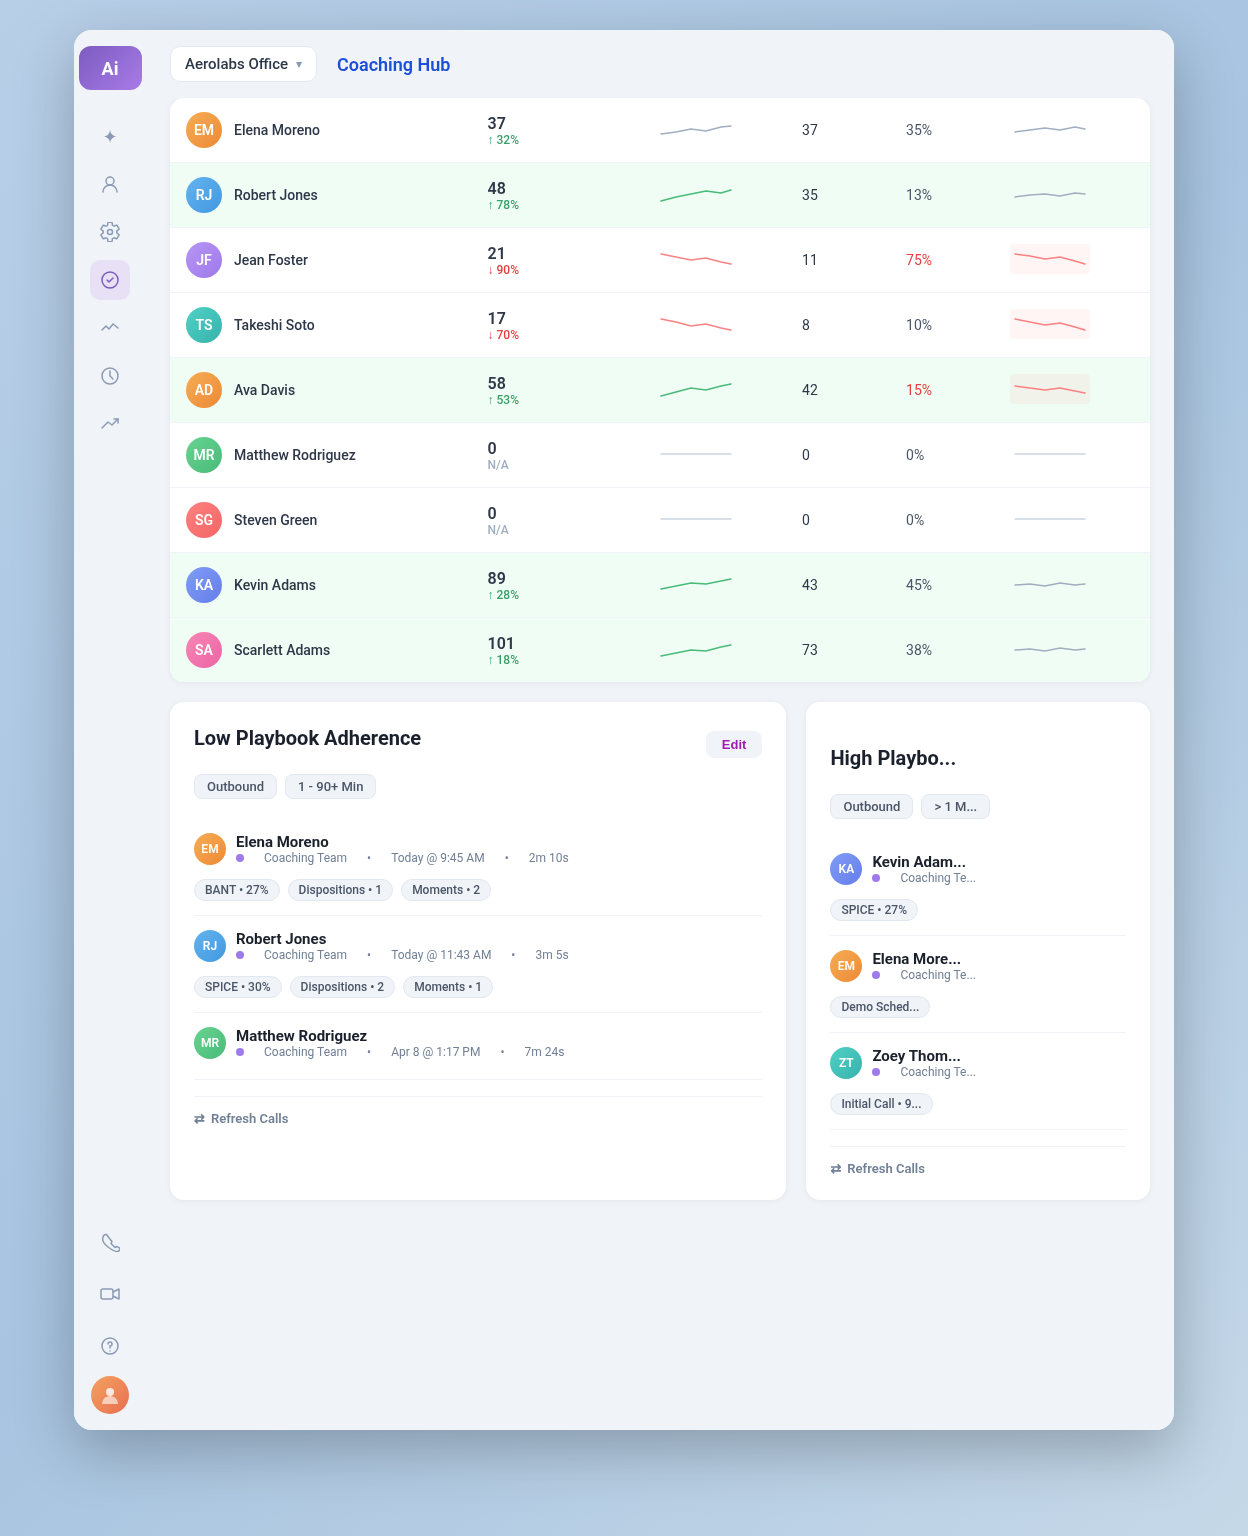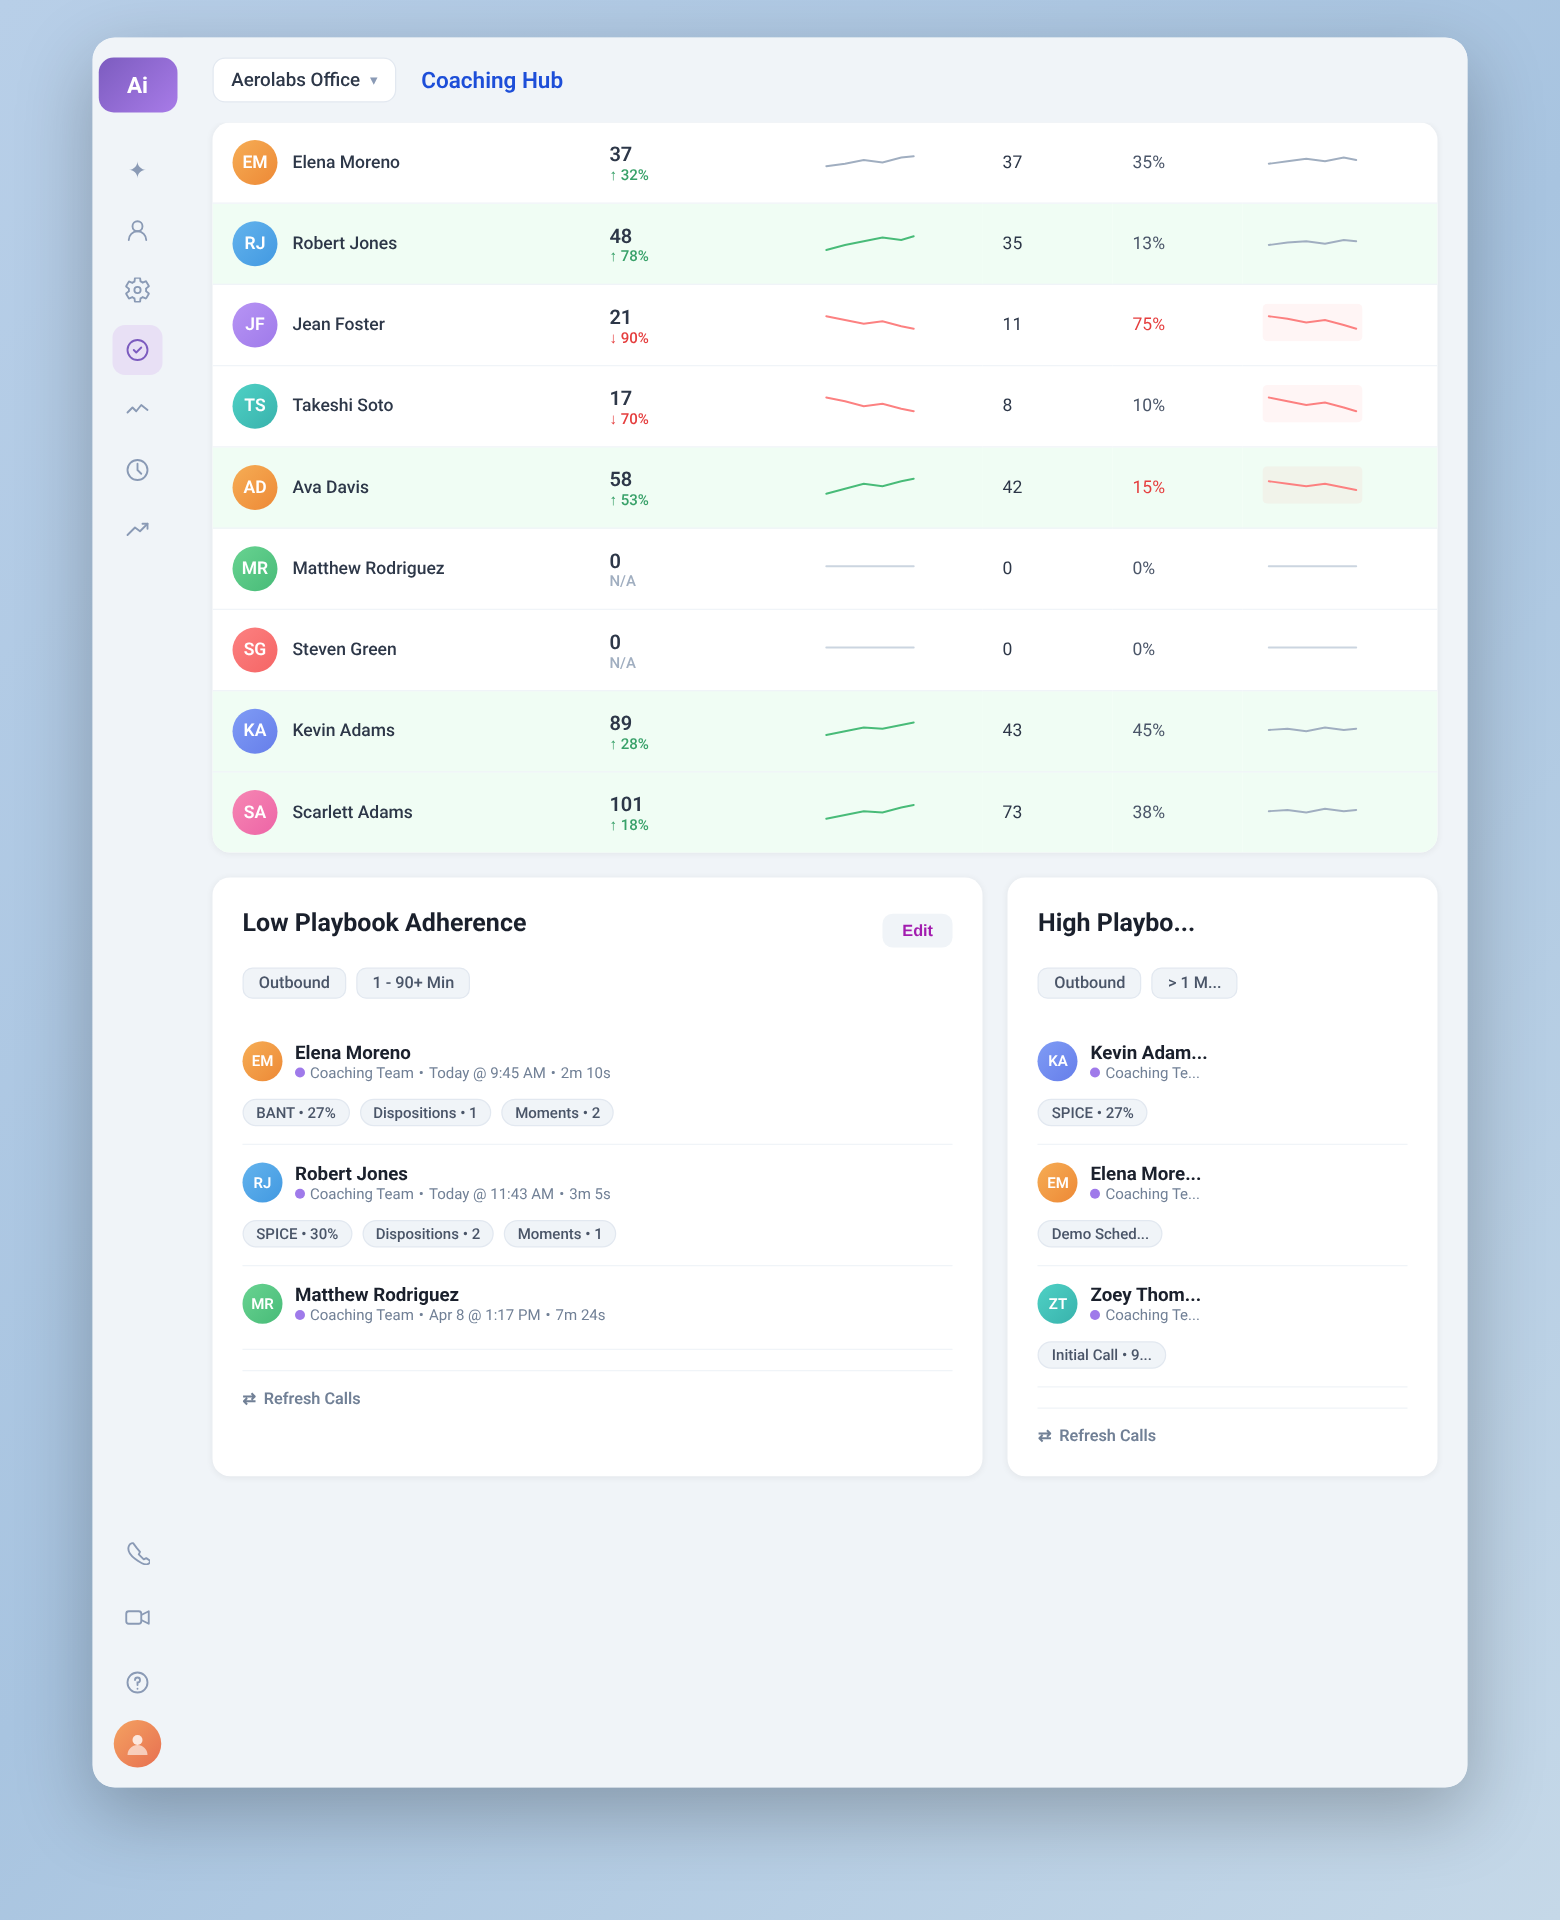--- a/index.html
+++ b/index.html
@@ -276,21 +276,21 @@
     .call-name {
       font-size: 15px;
       font-weight: 700;
       color: #1a202c;
     }
     .call-meta {
       font-size: 12px;
       color: #718096;
       display: flex;
       align-items: center;
-      gap: 4px;
+      gap: 20px;
     }
     .team-dot {
       width: 8px;
       height: 8px;
       border-radius: 50%;
       background: #9f7aea;
       display: inline-block;
     }
     .call-tags {
       display: flex;
@@ -730,21 +730,21 @@
             </div>
           </div>
 
           <div class="refresh-btn">
             <span>⇄</span>
             <span>Refresh Calls</span>
           </div>
         </div>
 
         <div class="card partial">
-          <div style="display:flex; align-items:flex-end; margin-bottom:12px;">
+          <div style="display:flex; align-items:flex-end; margin-bottom:12px;margin-top:20px;">
             <span class="card-title">High Playbo...</span>
           </div>
           <div class="card-filters">
             <span class="filter-tag">Outbound</span>
             <span class="filter-tag">&gt; 1 M...</span>
           </div>
 
           <div class="call-item">
             <div class="call-header">
               <div class="call-avatar av-indigo">KA</div>

